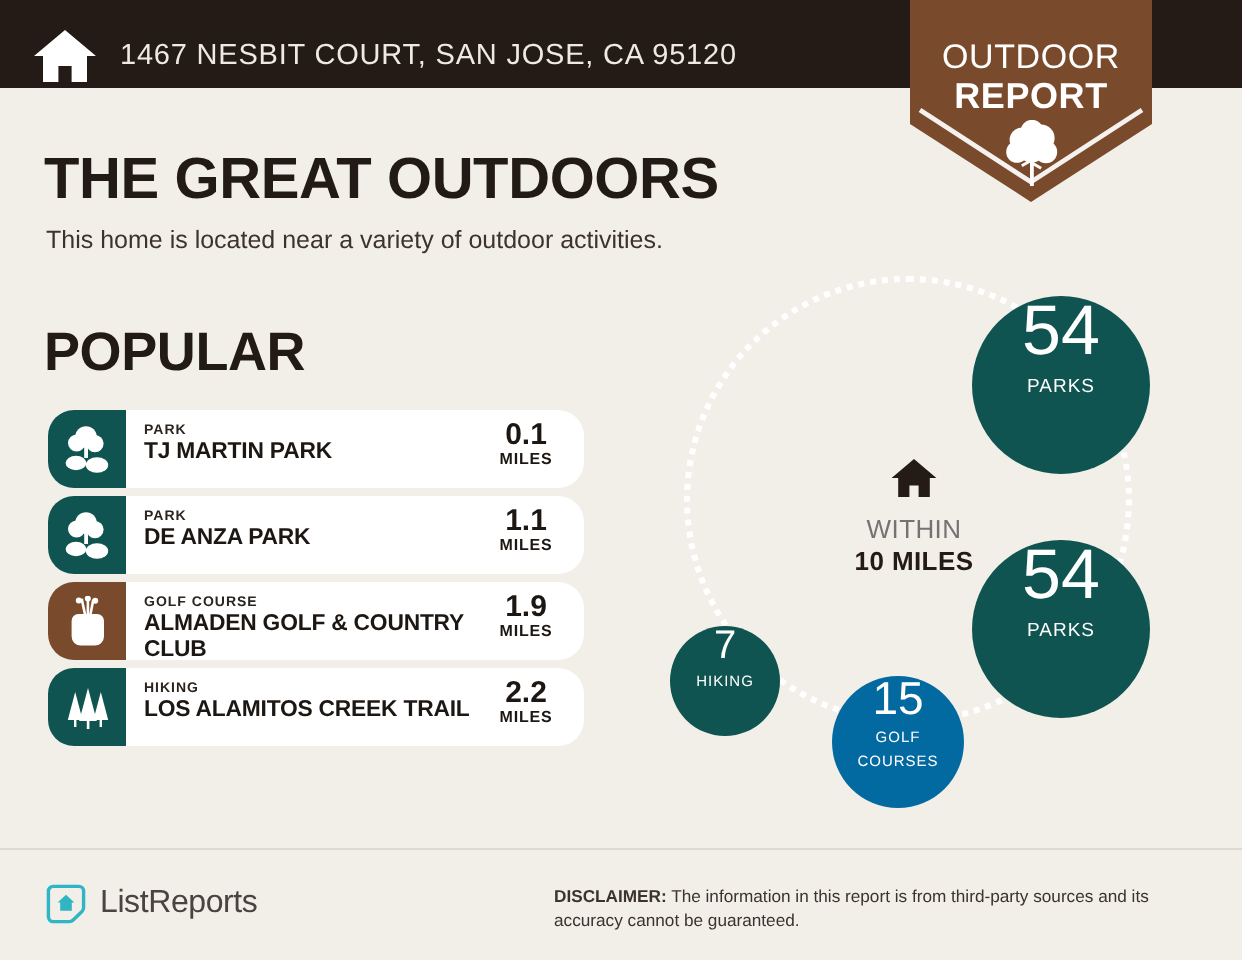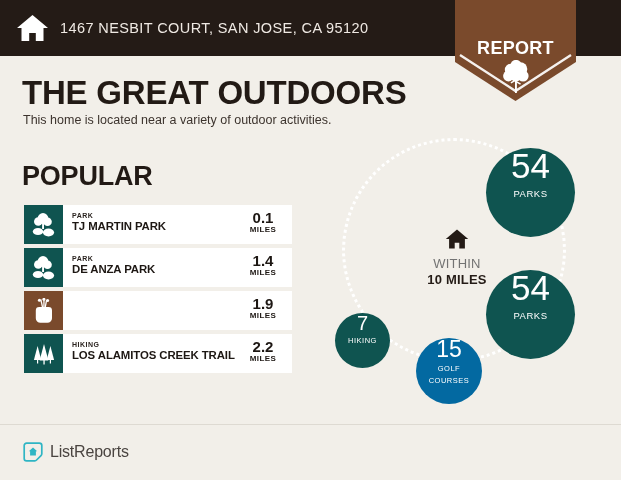--- a/index.html
+++ b/index.html
@@ -20,21 +20,21 @@
     width: 621px;
     height: 480px;
     background: #f2efe9;
     overflow: hidden;
   }
 
   
   .header-bar {
     position: absolute;
     left: 0; top: 0;
-    width: 621px; height: 56px;
+    width: 621px; height: 44px;
     background: #241b16;
   }
   .header-home-icon {
     position: absolute;
     left: 16px; top: 13px;
     width: 33px; height: 30px;
   }
   .header-address {
     position: absolute;
     left: 60px; top: 20px;
@@ -64,21 +64,21 @@
   .badge-tree {
     position: absolute;
     left: 47px; top: 60px;
     width: 28px; height: 34px;
   }
 
   
   .title-main {
     position: absolute;
     left: 22px; top: 74px;
-    font-size: 33px;
+    font-size: 29px;
     font-weight: 700;
     color: #221a15;
     letter-spacing: -0.2px;
     white-space: nowrap;
   }
   .title-sub {
     position: absolute;
     left: 23px; top: 113px;
     font-size: 12.5px;
     color: #3c332d;
@@ -101,20 +101,21 @@
     height: 172px;
     overflow: hidden;
   }
   .list-row {
     position: relative;
     width: 268px;
     height: 39px;
     margin-bottom: 4px;
     background: #ffffff;
     overflow: hidden;
+    border-radius: 13px;
   }
   .row-icon {
     position: absolute;
     left: 0; top: 0;
     width: 39px; height: 39px;
   }
   .row-icon.teal { background: #0f5450; }
   .row-icon.brown { background: #7a4a2c; }
   .row-icon svg { position: absolute; left: 8px; top: 7px; }
   .row-text {
@@ -277,20 +278,21 @@
       </svg>
     </span>
     <div class="header-address">1467 NESBIT COURT, SAN JOSE, CA 95120</div>
   </div>
 
   <div class="badge">
     <svg viewBox="0 0 121 101" width="121" height="101" style="position:absolute;left:0;top:0;" aria-hidden="true">
       <path d="M0 0 L121 0 L121 62 L60.5 101 L0 62 Z" fill="#7a4a2c"></path>
       <path d="M5 55 L60.5 91 L116 55" fill="none" stroke="#ffffff" stroke-width="2.4" opacity="0.92"></path>
     </svg>
+    <div class="badge-label-top">OUTDOOR</div>
     <div class="badge-label-bottom">REPORT</div>
     <span class="badge-tree">
       <svg viewBox="0 0 28 34" width="28" height="34" aria-hidden="true">
         <g fill="#ffffff">
           <circle cx="9" cy="10" r="6.2"></circle>
           <circle cx="18.5" cy="9" r="6.8"></circle>
           <circle cx="14" cy="5.5" r="5.6"></circle>
           <circle cx="6.5" cy="16" r="5.4"></circle>
           <circle cx="21" cy="16" r="5.6"></circle>
           <circle cx="13.8" cy="15" r="6.4"></circle>
@@ -342,39 +344,43 @@
             <ellipse cx="6" cy="19.5" rx="5.2" ry="3.6"></ellipse>
             <ellipse cx="16.5" cy="20.5" rx="5.6" ry="3.9"></ellipse>
           </g>
         </svg>
       </div>
       <div class="row-text">
         <div class="row-cat">PARK</div>
         <div class="row-name">DE ANZA PARK</div>
       </div>
       <div class="row-dist">
-        <div class="row-dist-num">1.4</div>
+        <div class="row-dist-num">1.1</div>
         <div class="row-dist-unit">MILES</div>
       </div>
     </div>
 
     <div class="list-row">
       <div class="row-icon brown">
         <svg viewBox="0 0 24 26" width="24" height="26" aria-hidden="true">
           <g fill="#ffffff">
             <rect x="8.2" y="1.5" width="1.3" height="8" transform="rotate(-12 8.2 1.5)"></rect>
             <rect x="11.3" y="0.8" width="1.3" height="8.5"></rect>
             <rect x="14" y="1.8" width="1.3" height="8" transform="rotate(11 14 1.8)"></rect>
             <circle cx="7.4" cy="2.2" r="1.5"></circle>
             <circle cx="11.9" cy="1.3" r="1.5"></circle>
             <circle cx="15.6" cy="2.4" r="1.5"></circle>
             <path d="M7.2 9 h9.4 a3.4 3.4 0 0 1 3.4 3.4 v7.8 a4.6 4.6 0 0 1 -4.6 4.6 h-7 a4.6 4.6 0 0 1 -4.6 -4.6 v-7.8 a3.4 3.4 0 0 1 3.4 -3.4 z"></path>
           </g>
         </svg>
       </div>
+      <div class="row-text">
+        <div class="row-cat">GOLF COURSE</div>
+        <div class="row-name">ALMADEN GOLF &amp; COUNTRY CLUB</div>
+      </div>
       <div class="row-dist">
         <div class="row-dist-num">1.9</div>
         <div class="row-dist-unit">MILES</div>
       </div>
     </div>
 
     <div class="list-row">
       <div class="row-icon teal">
         <svg viewBox="0 0 24 26" width="24" height="26" aria-hidden="true">
           <g fill="#ffffff">
@@ -439,14 +445,17 @@
   <div class="logo-wrap">
     <span class="logo-mark">
       <svg viewBox="0 0 22 22" width="22" height="22" aria-hidden="true">
         <path d="M4.6 2.2 h12.8 a2.4 2.4 0 0 1 2.4 2.4 v8.2 a2.6 2.6 0 0 1 -0.8 1.9 l-4.4 4.3 a2.6 2.6 0 0 1 -1.8 0.8 h-8.2 a2.4 2.4 0 0 1 -2.4 -2.4 v-12.8 a2.4 2.4 0 0 1 2.4 -2.4 z" fill="none" stroke="#2fb5c4" stroke-width="1.7"></path>
         <path d="M11 6.4 L15.2 10.3 L13.9 10.3 L13.9 14.4 L8.1 14.4 L8.1 10.3 L6.8 10.3 Z" fill="#2fb5c4"></path>
       </svg>
     </span>
     <span class="logo-text">ListReports</span>
   </div>
 
+  <div class="disclaimer">
+    <b>DISCLAIMER:</b><span> The information in this report is from third-party sources and its accuracy cannot be guaranteed.</span>
+  </div>
 
 </div>
 
 </body></html>

